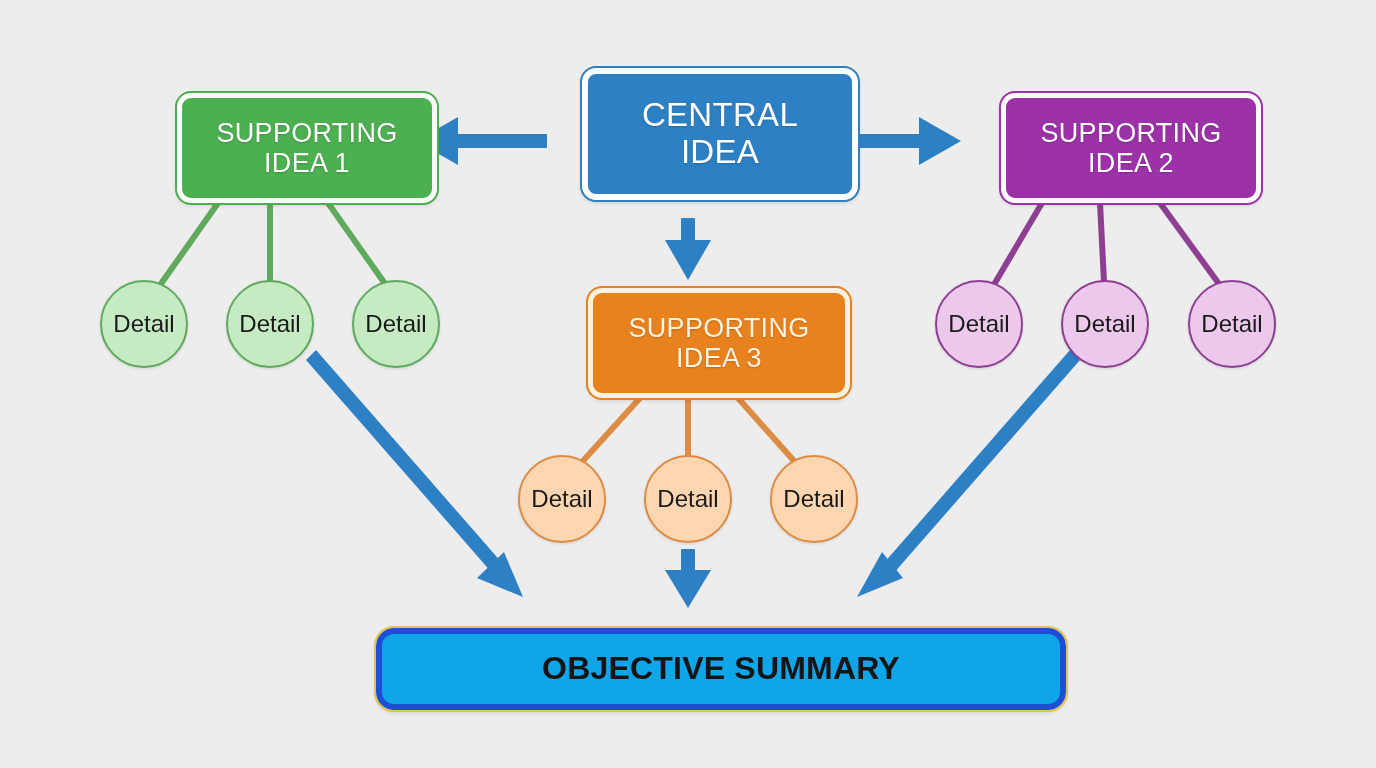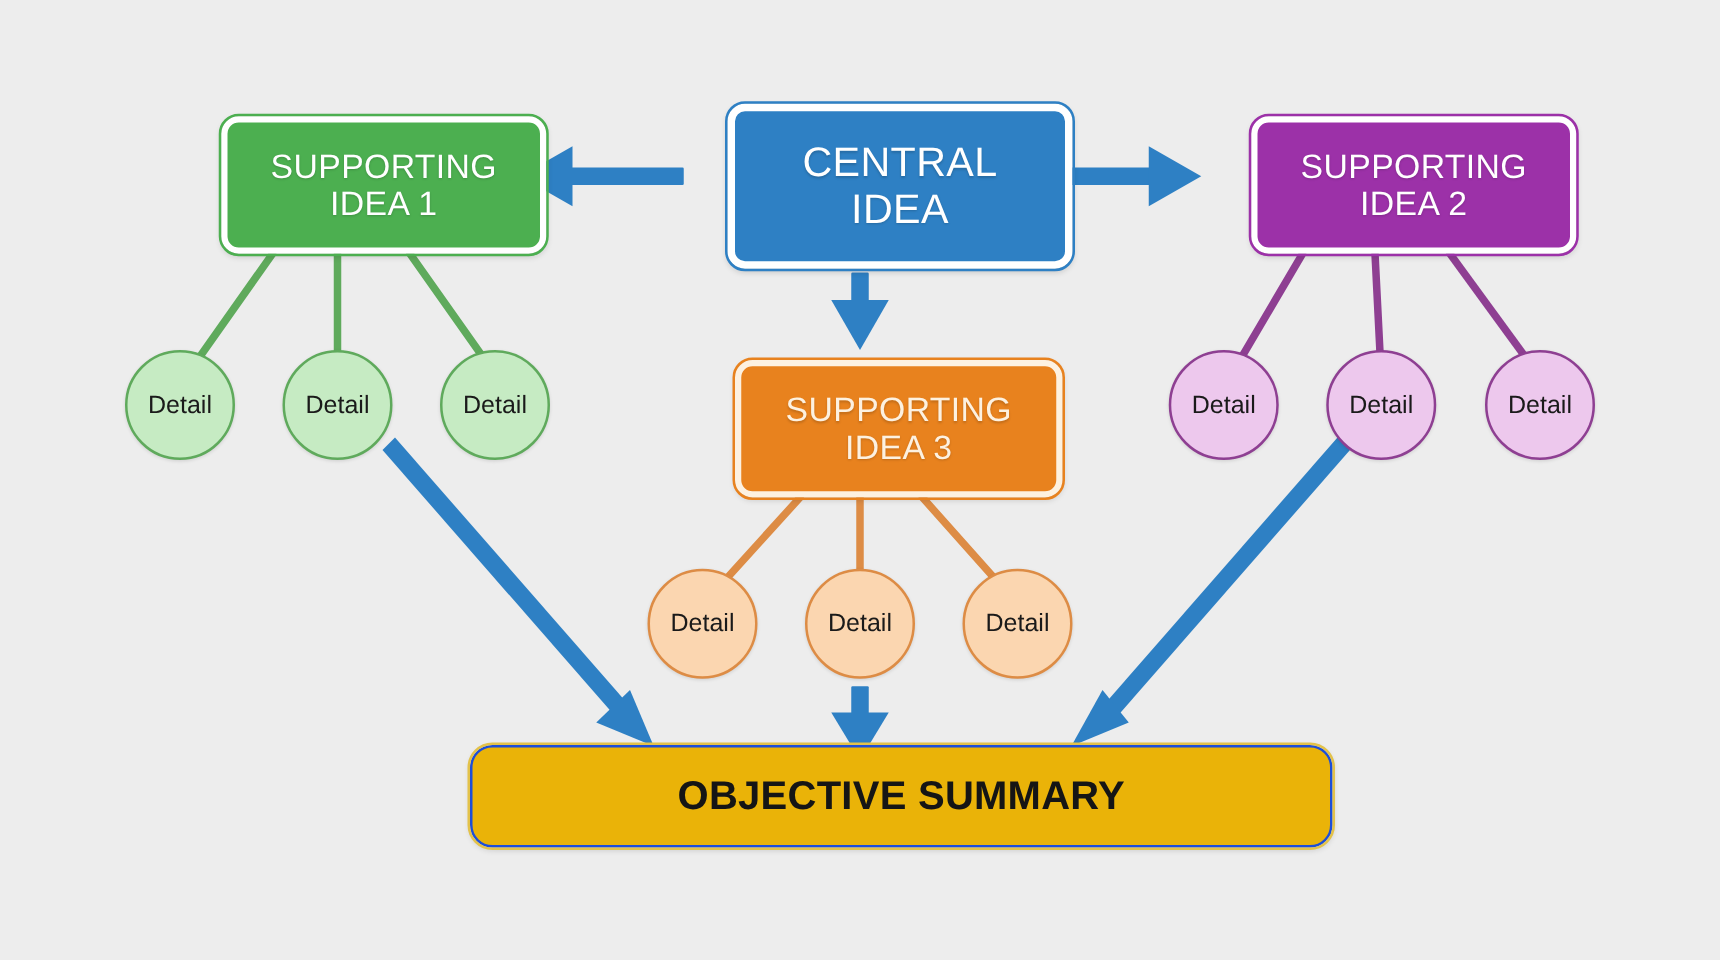--- a/index.html
+++ b/index.html
@@ -47,21 +47,21 @@
   }
   .node-box .node-label {
     display: block;
     width: 100%;
     white-space: pre-line;
   }
 
   
   #central-idea {
     left: 550px;
-    top: 83px;
+    top: 68px;
     width: 276px;
     height: 132px;
     background: #2e80c4;
     border: 6px solid #ffffff;
     outline: 2px solid #2e80c4;
     color: #ffffff;
     font-size: 33px;
     font-weight: 400;
     box-shadow: 0 2px 5px rgba(0,0,0,0.18);
     text-shadow: 0 1px 2px rgba(0,0,0,0.18);
@@ -108,45 +108,45 @@
     outline: 2px solid #e8821e;
     color: #fdf1e0;
     font-size: 27px;
     box-shadow: 0 2px 5px rgba(0,0,0,0.16);
     text-shadow: 0 1px 2px rgba(0,0,0,0.18);
   }
 
   
   #objective-summary {
     left: 344px;
-    top: 596px;
+    top: 628px;
     width: 690px;
     height: 82px;
-    background: #eab308;
-    border: 2px solid #1d4ed8;
+    background: #0ea5e9;
+    border: 6px solid #1d4ed8;
     outline: 2px solid #e3c24a;
     border-radius: 18px;
     color: #151515;
     font-size: 32px;
     font-weight: bold;
     letter-spacing: 0.2px;
     box-shadow: 0 2px 5px rgba(0,0,0,0.16);
   }
 
   
   .detail-circle {
     position: absolute;
     box-sizing: border-box;
     width: 88px;
     height: 88px;
     border-radius: 50%;
     display: flex;
     align-items: center;
     justify-content: center;
-    font-size: 20px;
+    font-size: 24px;
     color: #1a1a1a;
     z-index: 6;
     box-shadow: 0 1px 3px rgba(0,0,0,0.12);
   }
   .detail-green {
     background: #c6ebc3;
     border: 2.5px solid #5faa5c;
   }
   .detail-purple {
     background: #edc8ed;

